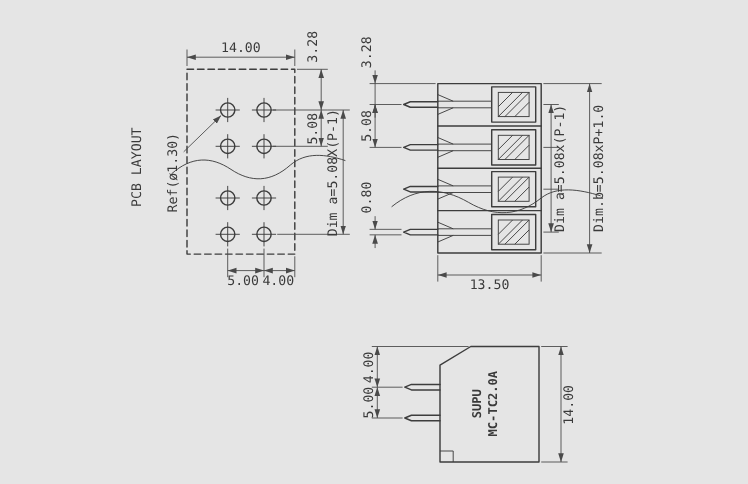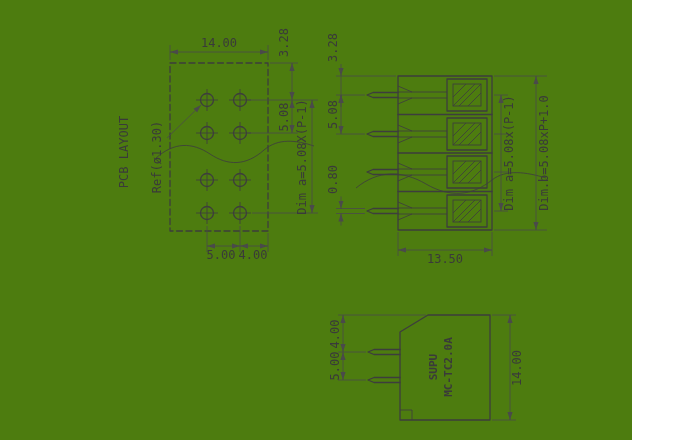--- a/index.html
+++ b/index.html
@@ -1,23 +1,23 @@
 <!DOCTYPE html>
 <html><head>
 <meta charset="utf-8">
 <style>
   html, body {
     margin: 0;
     padding: 0;
     background: #ffffff;
   }
   .canvas {
-    width: 632px;
+    width: 680px;
     height: 440px;
-    background: #4d7c0f;
+    background: #e5e5e5;
     position: relative;
     overflow: hidden;
     font-family: "DejaVu Sans Mono", monospace;
   }
   svg { display: block; }
   .obj  { stroke: #3d3d3d; stroke-width: 1.3; fill: none; stroke-linecap: round; stroke-linejoin: round; }
   .thin { stroke: #3d3d3d; stroke-width: 0.85; fill: none; }
   .dim  { stroke: #4a4a4a; stroke-width: 0.8; fill: none; }
   .dash { stroke-dasharray: 6 3.5; }
   text  { fill: #3a3a3a; font-family: "DejaVu Sans Mono", monospace; font-size: 12px; }

